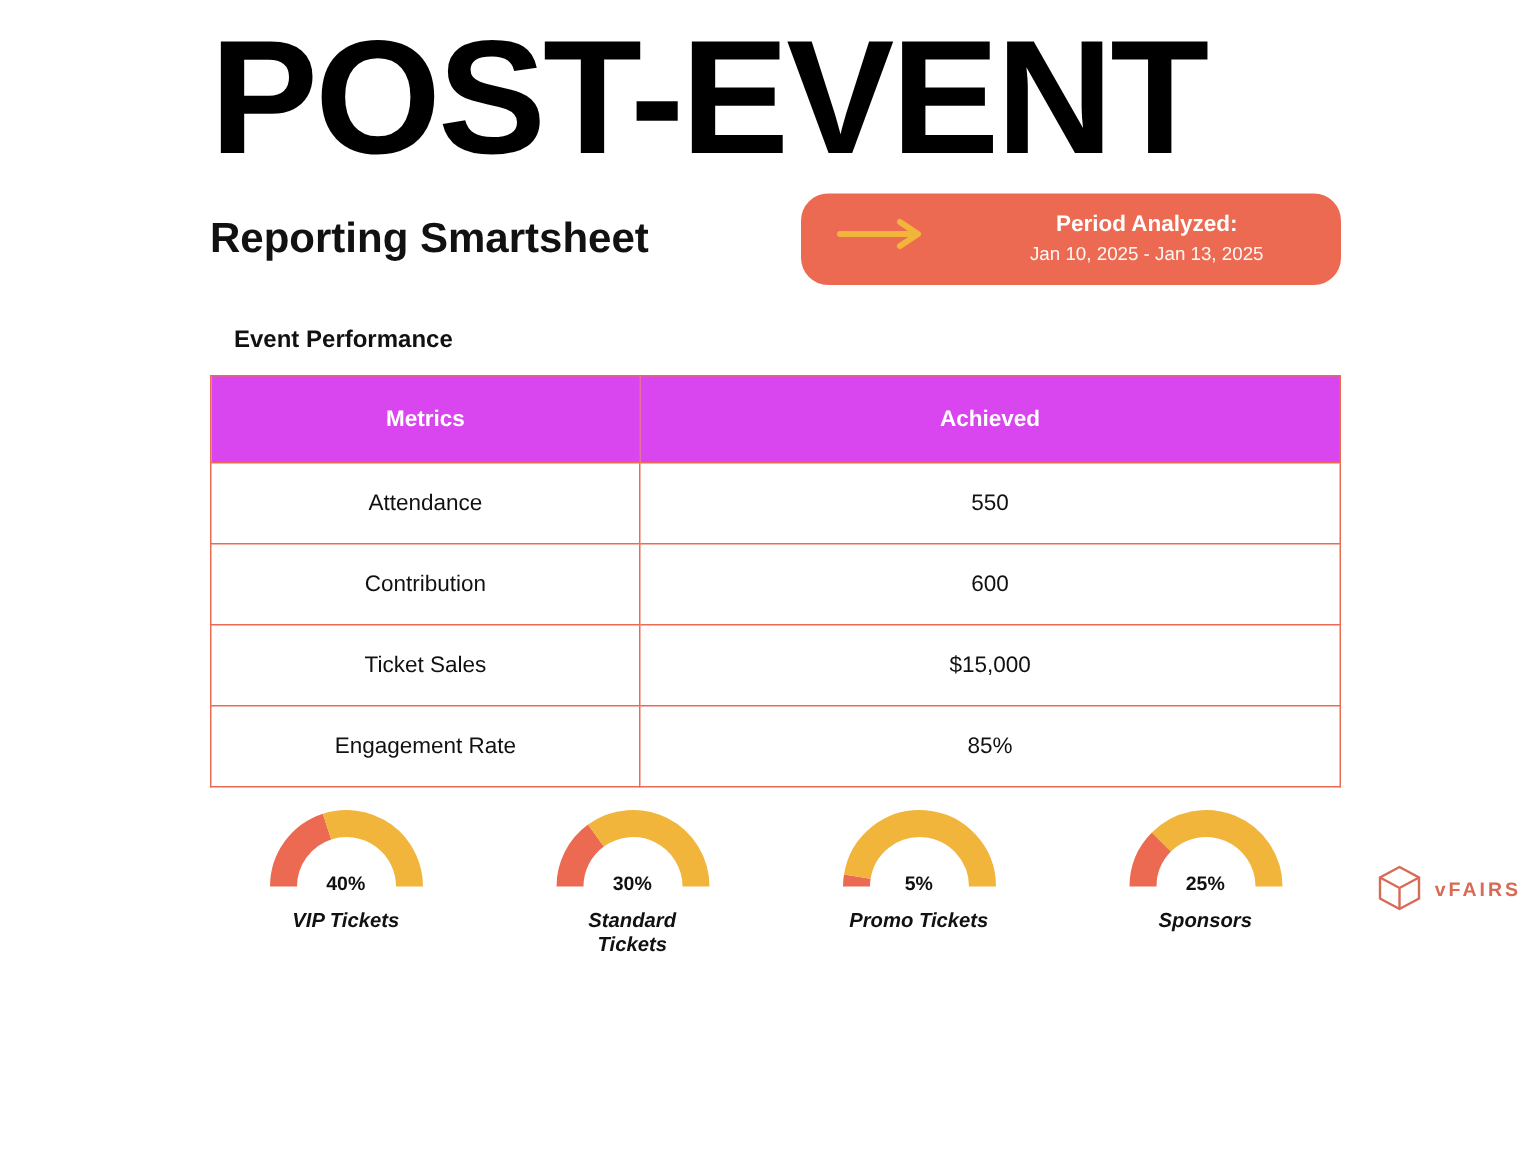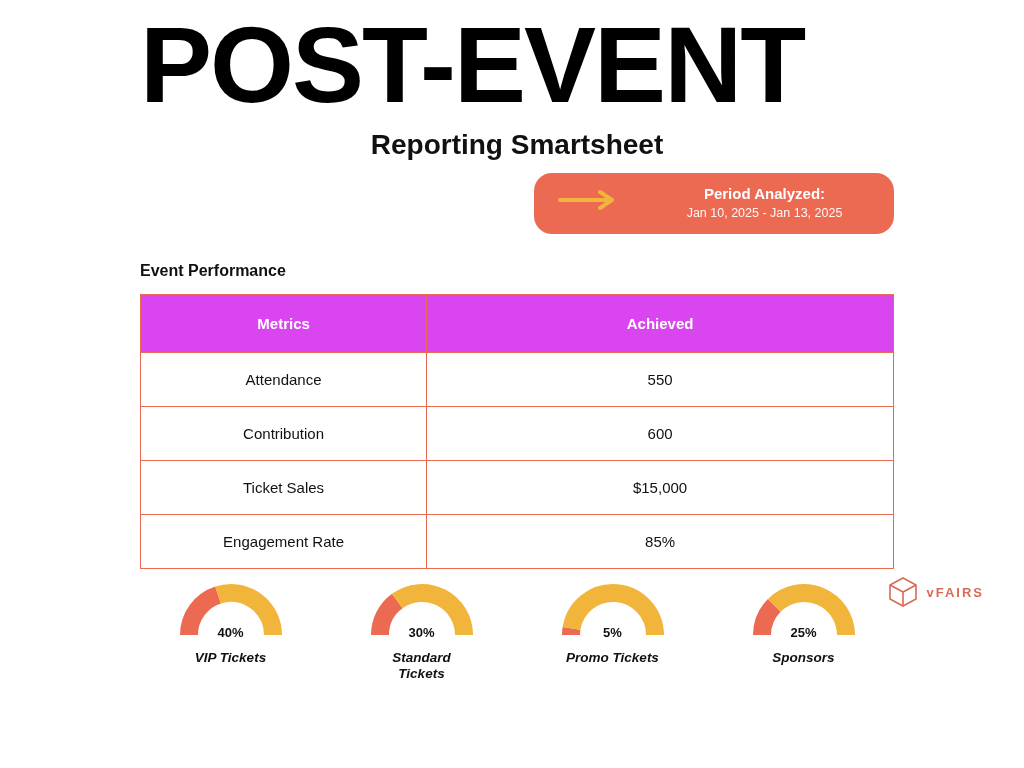--- a/index.html
+++ b/index.html
@@ -1,37 +1,37 @@
 <!DOCTYPE html>
 <html><head>
 <meta charset="utf-8">
 <style>
   * { box-sizing: border-box; margin: 0; padding: 0; }
   html, body { width: 1024px; height: 768px; font-family: "Helvetica Neue", Arial, sans-serif; background: #fff; color: #111; }
   .page { position: relative; width: 1024px; height: 628px; padding: 20px 130px 0 140px; }
 
   .big-title { font-size: 108px; font-weight: 900; letter-spacing: -2px; line-height: 0.95; color: #000; margin-top: -6px; }
 
-  .subrow { display: flex; align-items: center; gap: 12px; margin-top: 12px; flex-direction: column; }
+  .subrow { display: flex; align-items: center; gap: 12px; margin-top: 12px; }
   .subtitle { font-size: 28px; font-weight: 700; color: #111; flex: 0 0 auto; }
   .period-pill {
     margin-left: auto;
     background: #ed6a52;
     color: #fff;
     border-radius: 18px;
     padding: 12px 21px 14px 24px;
     display: flex; align-items: center; gap: 36px;
     min-width: 360px; max-width: 380px;
   }
   .period-pill .arrow { flex: 0 0 auto; }
   .period-text { text-align: center; flex: 1; }
   .period-text .lbl { font-size: 15px; font-weight: 700; }
   .period-text .range { font-size: 12.5px; font-weight: 400; margin-top: 4px; opacity: 0.95; }
 
-  .section-title { font-size: 16px; font-weight: 800; margin-top: 28px; margin-bottom: 14px; color: #111; }
+  .section-title { font-size: 16px; font-weight: 800; margin-top: 28px; margin-bottom: 14px; color: #111; margin-left: 16px; }
 
   table.perf { width: 100%; border-collapse: collapse; }
   table.perf th {
     background: #d946ef; color: #fff; font-weight: 700;
     padding: 20px 8px; font-size: 15px; text-align: center;
     border: 1px solid #ed6a52;
   }
   table.perf td {
     border: 1px solid #ed6a52;
     padding: 18px 8px; font-size: 15px; text-align: center; color: #111;
@@ -39,21 +39,21 @@
   }
   table.perf td:first-child, table.perf th:first-child { width: 38%; }
 
   .gauges { display: flex; justify-content: space-around; margin-top: 10px; gap: 10px; }
   .gauge { width: 160px; text-align: center; }
   .gauge svg { display: block; margin: 0 auto; }
   .gauge .pct { font-size: 13px; font-weight: 600; margin-top: -22px; position: relative; }
   .gauge .label { font-size: 13.5px; font-weight: 800; margin-top: 10px; line-height: 1.25; font-style: italic; }
 
   .logo {
-    position: absolute; right: 40px; bottom: 20px;
+    position: absolute; right: 10px; bottom: 20px;
     display: flex; align-items: center; gap: 8px;
     color: #d86a56; font-weight: 600; letter-spacing: 2px; font-size: 13px; text-align: right;
   }
   .logo svg { display: block; }
 </style>
 </head>
 <body>
 
 <div class="page">
   <div class="big-title">POST-EVENT</div>

